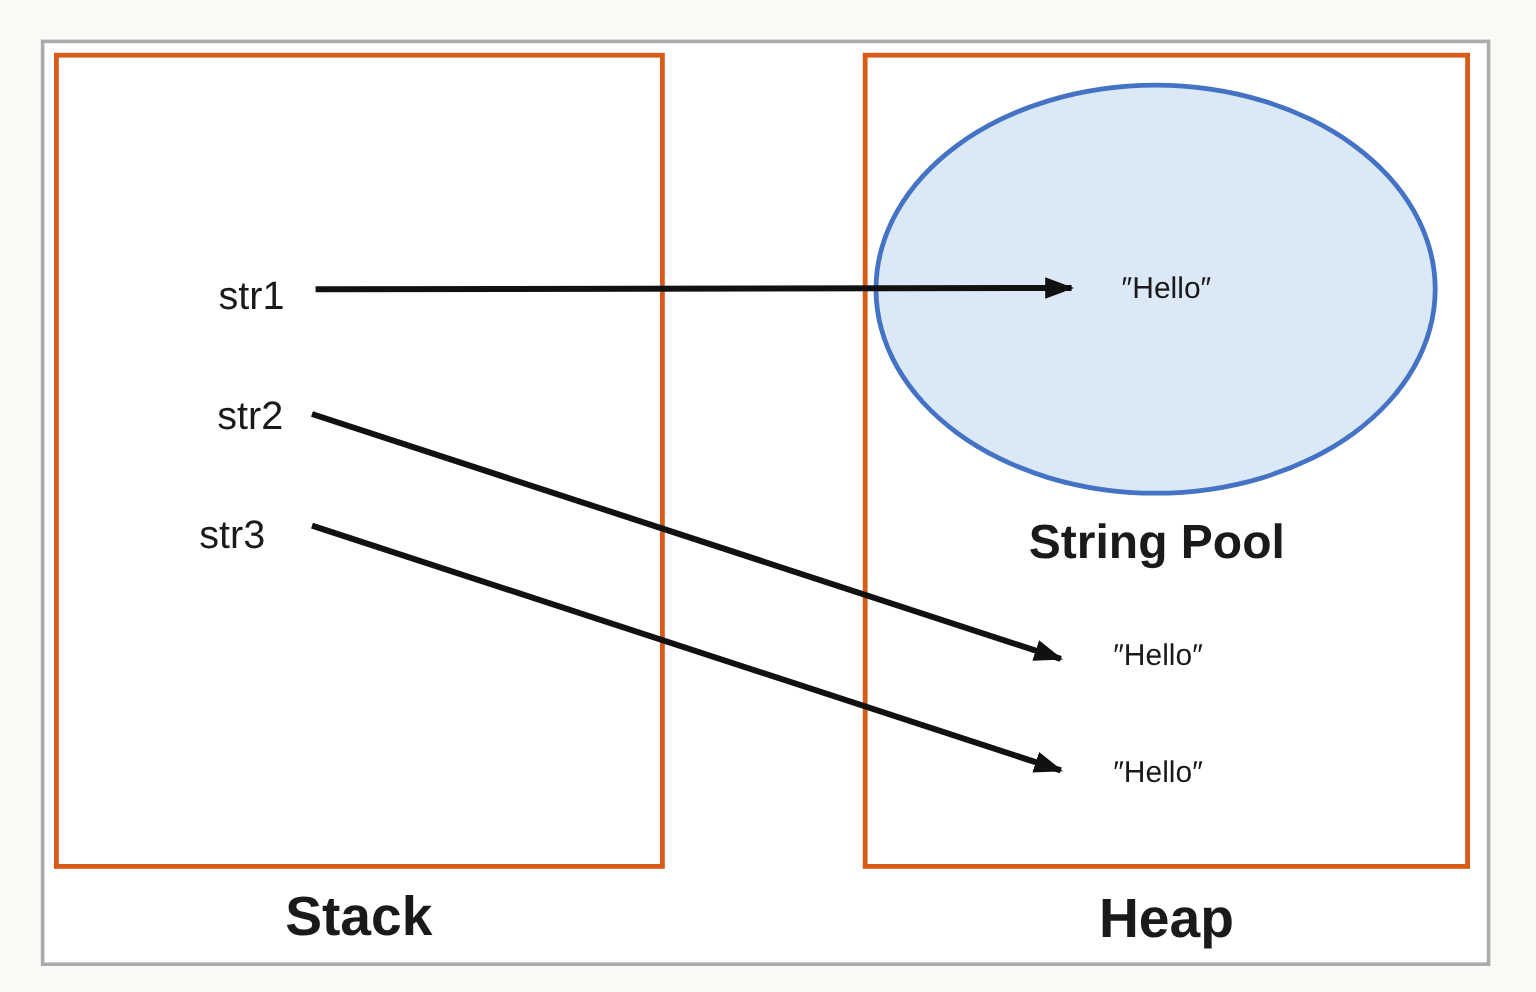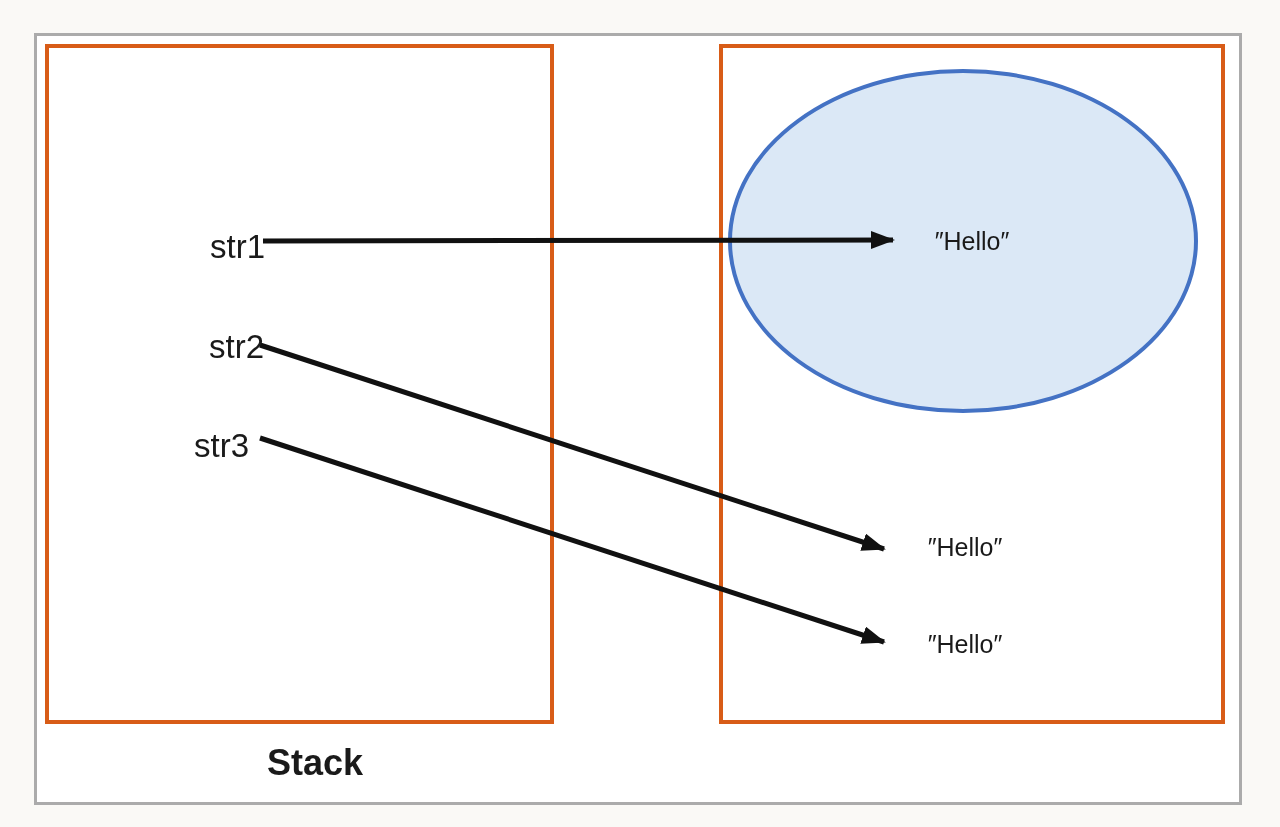--- a/index.html
+++ b/index.html
@@ -61,31 +61,29 @@
   .arrows-overlay marker path { fill: var(--arrow-black); }
   .label {
     position: absolute;
     color: var(--text-black);
     white-space: nowrap;
     line-height: 1;
   }
   .var-label {
     font-size: 33px;
     transform: translateY(-50%);
-    margin-left: 28px;
   }
   .value-label {
     font-size: 25px;
     transform: translate(-50%, -50%);
   }
   .title-label {
-    font-size: 36px;
+    font-size: 46px;
     font-weight: bold;
     transform: translate(-50%, -50%);
-    margin-left: 16px;
   }
   .pool-title {
     font-size: 40px;
     font-weight: bold;
     transform: translate(-50%, -50%);
   }
   
   .pos-str1 { left: 182px; top: 246px; }
   .pos-str2 { left: 181px; top: 346px; }
   .pos-str3 { left: 166px; top: 445px; }
@@ -100,22 +98,24 @@
 <body>
 
 <div class="stage">
 
   <div class="outer-frame"></div>
 
   <div class="mem-box stack-box"></div>
   <div class="label title-label pos-stack-title">Stack</div>
 
   <div class="mem-box heap-box"></div>
+  <div class="label title-label pos-heap-title">Heap</div>
 
   <div class="pool-ellipse"></div>
+  <div class="label pool-title pos-pool-title">String Pool</div>
 
   <svg class="arrows-overlay" viewBox="0 0 1280 827" xmlns="http://www.w3.org/2000/svg">
     <defs>
       <marker id="arrowhead" markerUnits="userSpaceOnUse" markerWidth="26" markerHeight="20" refX="22" refY="9" orient="auto">
         <path d="M0,0 L24,9 L0,18 Z"></path>
       </marker>
     </defs>
     <line x1="263" y1="241" x2="893" y2="240" marker-end="url(#arrowhead)"></line>
     <line x1="260" y1="345" x2="884" y2="549" marker-end="url(#arrowhead)"></line>
     <line x1="260" y1="438" x2="884" y2="642" marker-end="url(#arrowhead)"></line>

